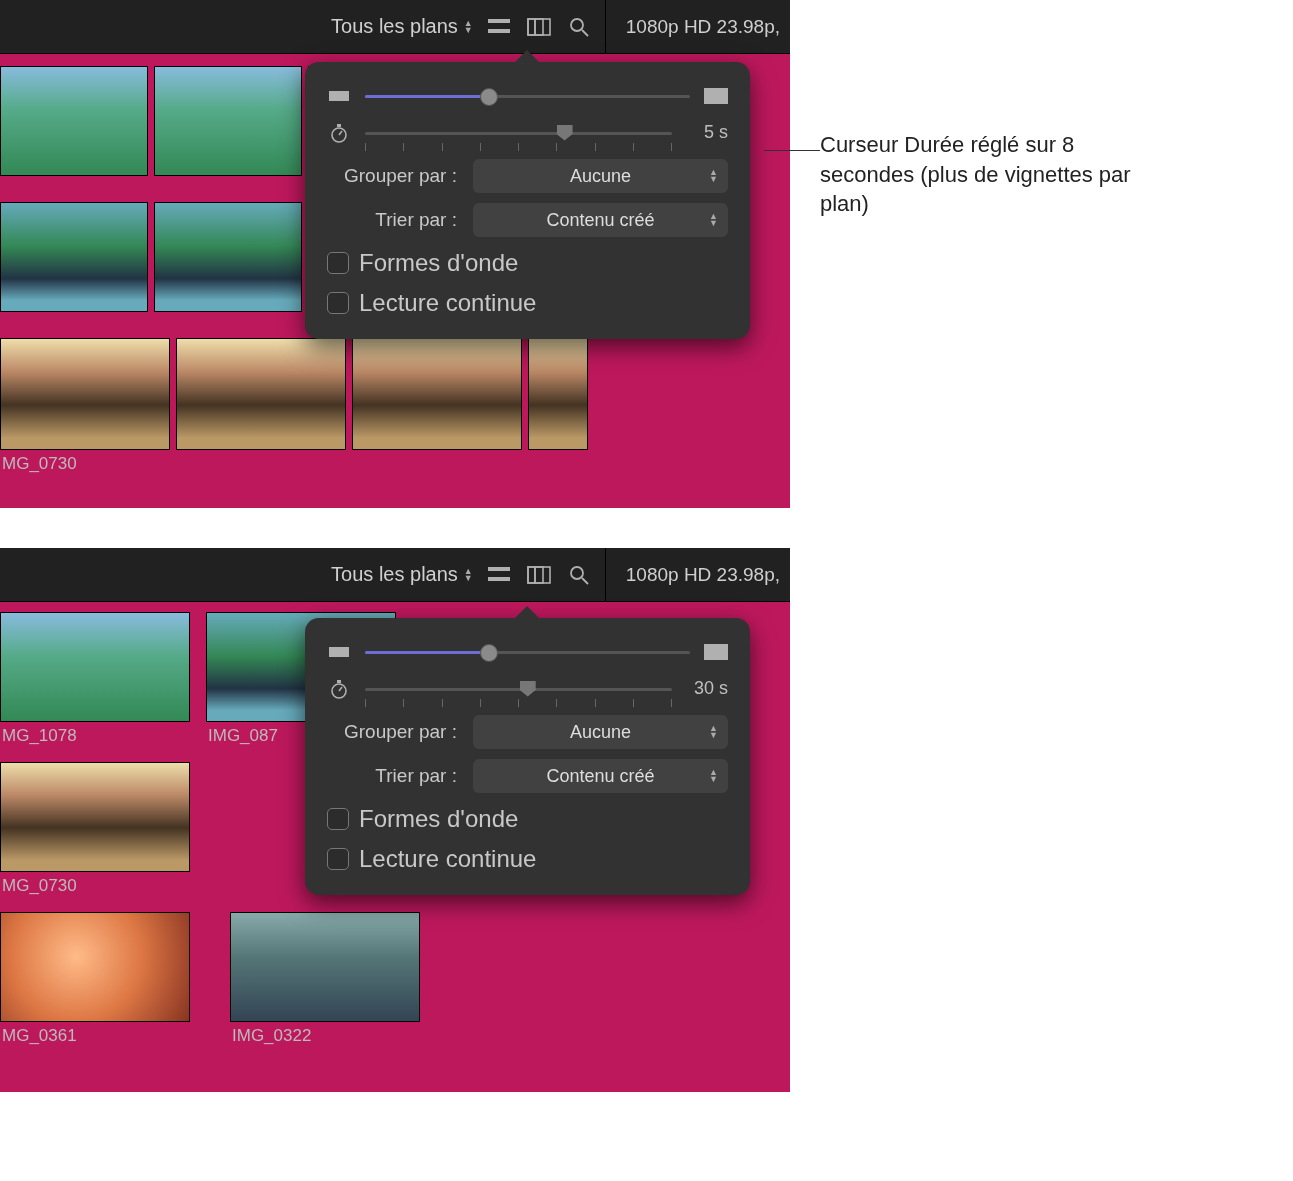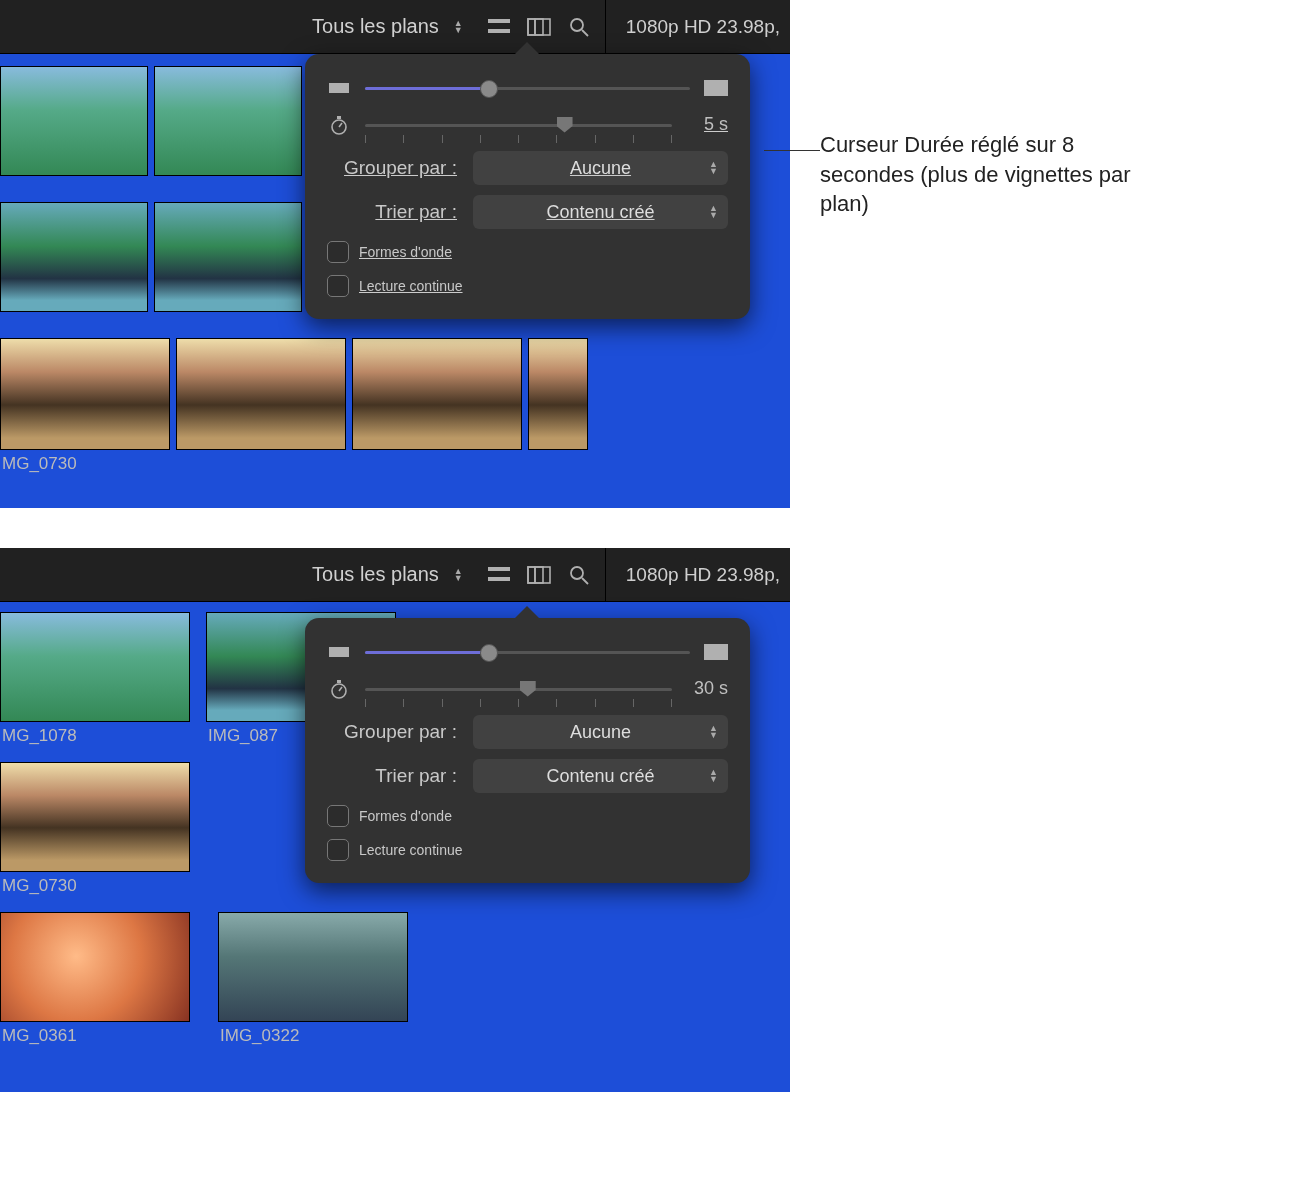--- a/index.html
+++ b/index.html
@@ -27,24 +27,23 @@
     display: flex;
     align-items: center;
     justify-content: flex-end;
     padding: 0 10px;
     gap: 12px;
     border-bottom: 1px solid #000;
   }
   .toolbar .title-popup {
     display: flex;
     align-items: center;
-    gap: 15px;
+    gap: 6px;
     font-size: 20px;
     color: #d0d0d0;
-    margin-right: 10px;
     cursor: pointer;
   }
   .chevrons {
     display: inline-flex;
     flex-direction: column;
     line-height: 7px;
     font-size: 9px;
     color: #aaa;
   }
   .icon-btn {
@@ -62,21 +61,21 @@
     background: #000;
   }
   .format-text {
     font-size: 19px;
     color: #cfcfcf;
     white-space: nowrap;
     padding-left: 8px;
   }
   .browser {
     position: relative;
-    background: #1d4ed8;
+    background: #be185d;
     padding-top: 4px;
   }
   .filmstrip-row, .clip-row {
     display: flex;
     gap: 6px;
     margin: 8px 0 0 0;
   }
   .thumb {
     background: linear-gradient(#4a6, #274);
     border: 1px solid #000;
@@ -195,21 +194,21 @@
     font-size: 18px;
     cursor:pointer;
   }
   .select .sel-chevrons {
     position:absolute;
     right:10px;
     display:flex; flex-direction:column; line-height:7px; font-size:9px; color:#aaa;
   }
   .check-row {
     display:flex; align-items:center; gap:10px; margin-top:12px;
-    font-size: 14px;
+    font-size: 24px;
     color:#c8c8c8;
   }
   .checkbox {
     width:22px; height:22px;
     border:1.5px solid #777;
     border-radius:5px;
     background:#2c2c2c;
     cursor:pointer;
   }
 
@@ -281,21 +280,21 @@
       </div>
       <div class="filmstrip-row" style="margin-top:26px;">
         <div class="thumb sunset" style="width:170px;height:112px;"></div>
         <div class="thumb sunset" style="width:170px;height:112px;"></div>
         <div class="thumb sunset" style="width:170px;height:112px;"></div>
         <div class="thumb sunset" style="width:60px;height:112px;"></div>
       </div>
       <div class="clip-label">MG_0730</div>
     </div>
 
-    <div class="popover" style="top:54px; left:305px;text-decoration:underline;">
+    <div class="popover" style="top:62px; left:305px;">
       <div class="arrow"></div>
 
       <div class="slider-row">
         <div class="small-icon">
           <svg width="20" height="10" viewBox="0 0 20 10">
               <rect x="0" y="0" width="20" height="10" fill="currentColor"></rect>
             </svg>
         </div>
         <div class="slider-track">
           <div class="track-line"></div>
@@ -423,21 +422,21 @@
         <div>
           <div class="thumb sunset" style="width:190px;height:110px;"></div>
           <div class="clip-label">MG_0730</div>
         </div>
       </div>
       <div class="clip-row">
         <div>
           <div class="thumb fruit" style="width:190px;height:110px;"></div>
           <div class="clip-label">MG_0361</div>
         </div>
-        <div style="margin-left:10px;padding-left:12px;">
+        <div style="margin-left:22px;padding-left:12px;">
           <div class="thumb water" style="width:190px;height:110px;"></div>
           <div class="clip-label">IMG_0322</div>
         </div>
       </div>
     </div>
 
     <div class="popover" style="top:70px; left:305px;">
       <div class="arrow"></div>
 
       <div class="slider-row">

